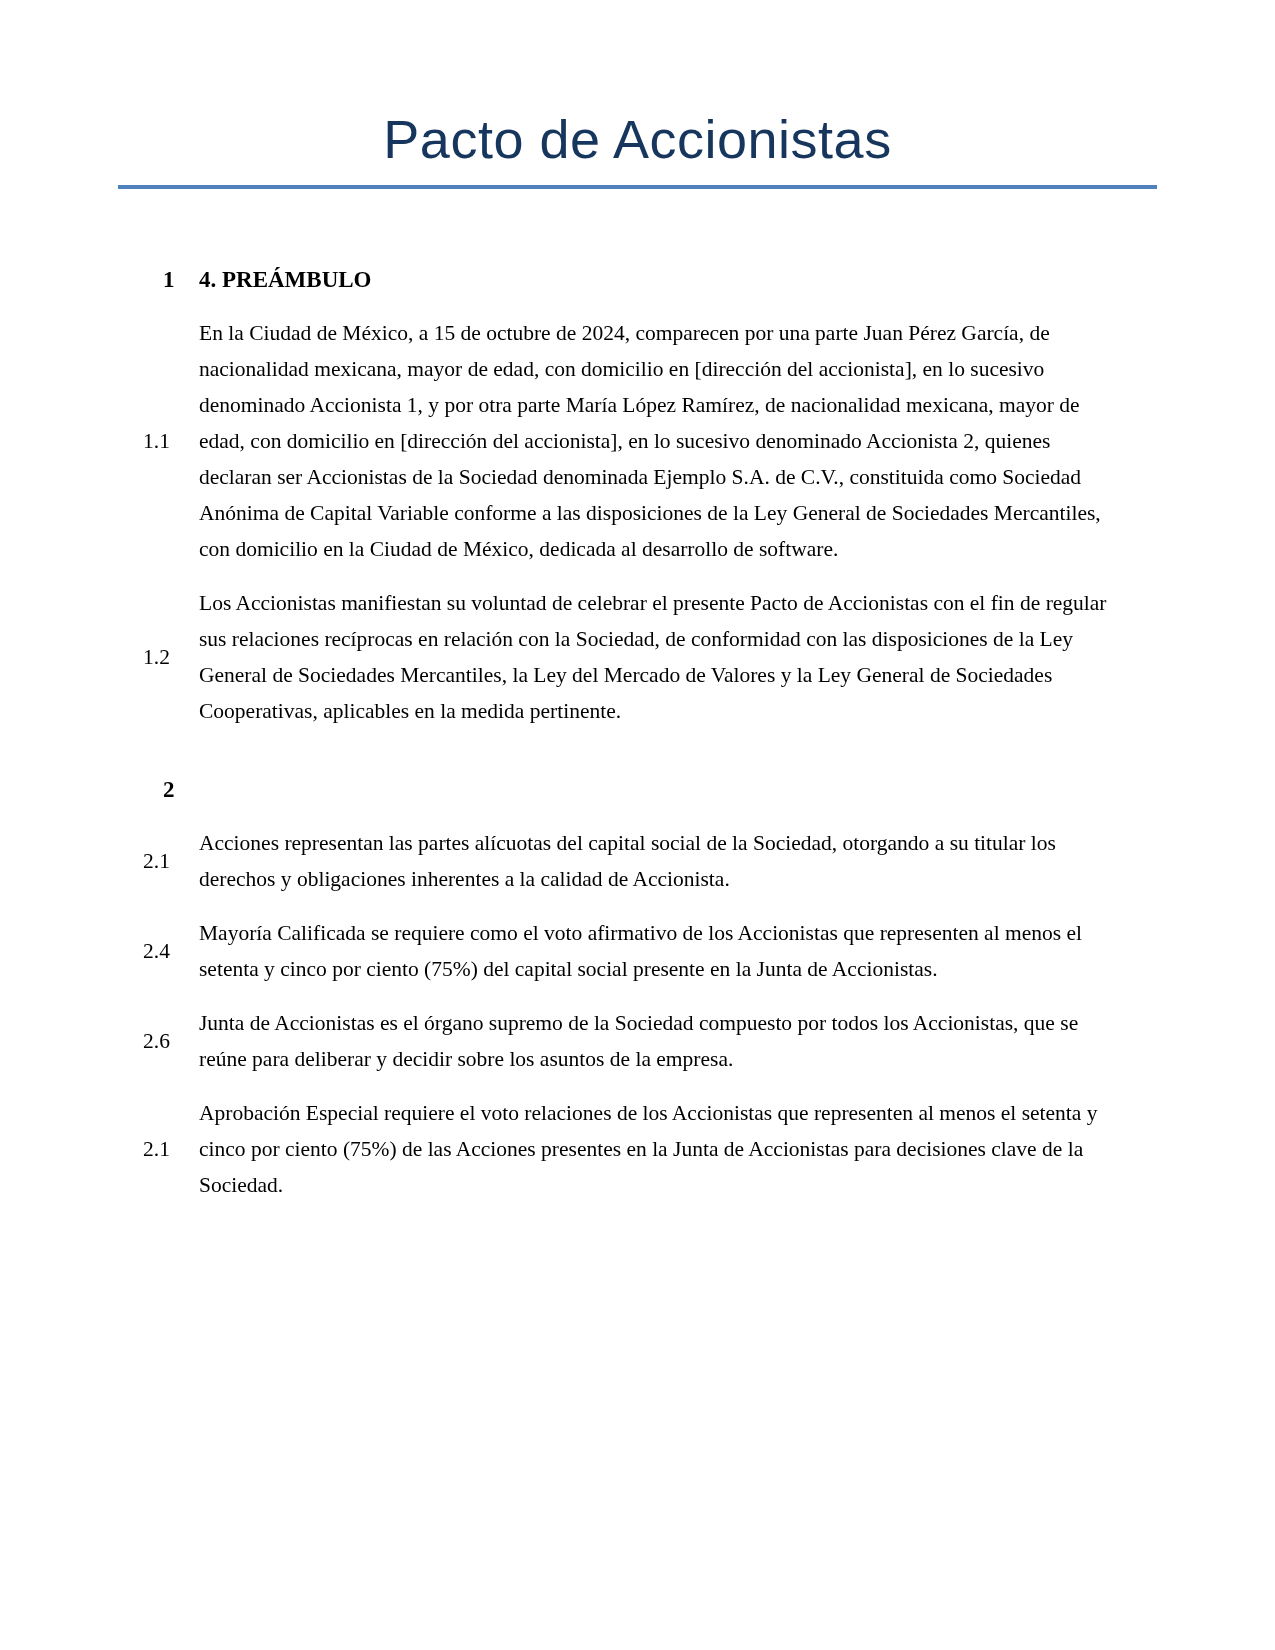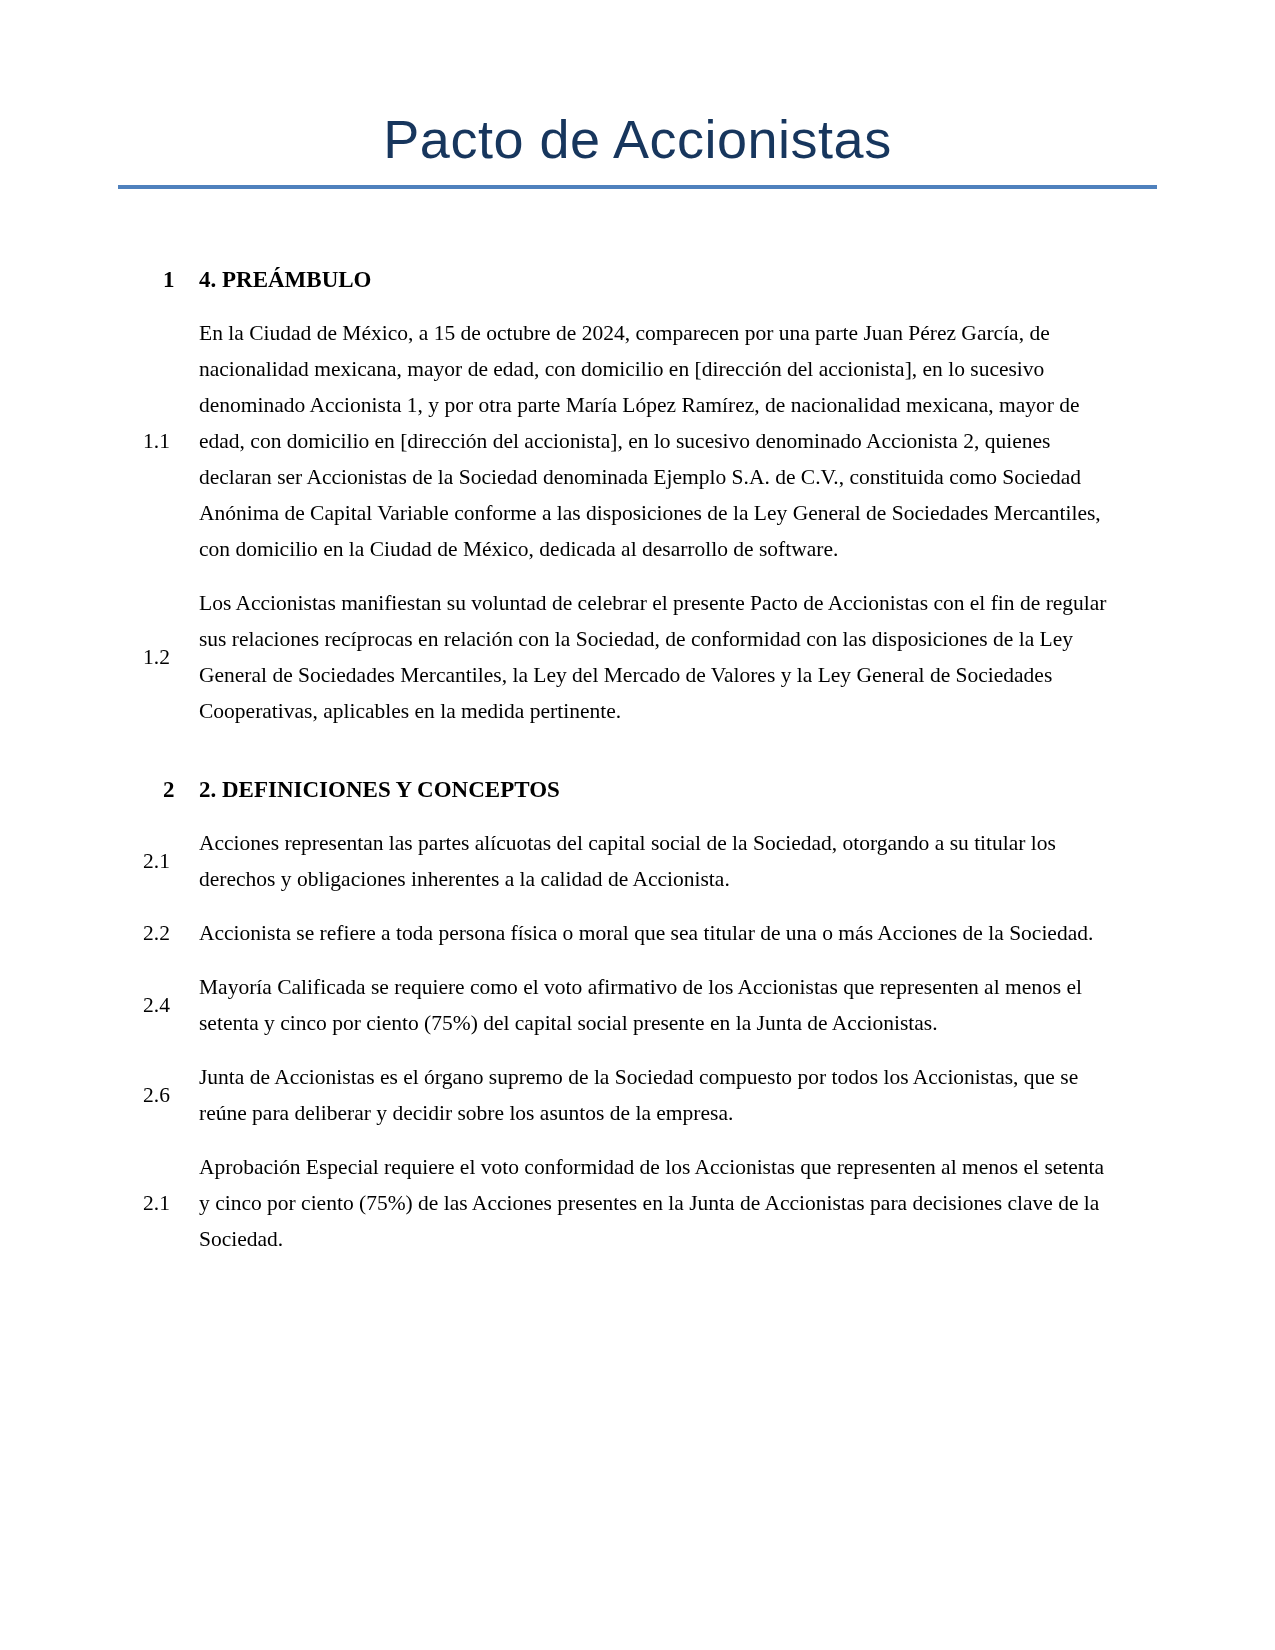--- a/index.html
+++ b/index.html
@@ -80,37 +80,32 @@
           <div class="clause-text"><span>En la Ciudad de México, a 15 de octubre de 2024, comparecen por una parte </span><b>Juan Pérez García</b><span>, de nacionalidad mexicana, mayor de edad, con domicilio en [dirección del accionista], en lo sucesivo denominado </span><b>Accionista 1</b><span>, y por otra parte </span><b>María López Ramírez</b><span>, de nacionalidad mexicana, mayor de edad, con domicilio en [dirección del accionista], en lo sucesivo denominado </span><b>Accionista 2</b><span>, quienes declaran ser </span><b>Accionistas</b><span> de la </span><b>Sociedad</b><span> denominada </span><b>Ejemplo S.A. de C.V.,</b><span> constituida como Sociedad Anónima de Capital Variable conforme a las disposiciones de la Ley General de Sociedades Mercantiles, con domicilio en la Ciudad de México, dedicada al desarrollo de software.</span></div>
         </div>
         <div class="clause">
           <span class="clause-num">1.2</span>
           <div class="clause-text"><span>Los </span><b>Accionistas</b><span> manifiestan su voluntad de celebrar el presente </span><b>Pacto de Accionistas</b><span> con el fin de regular sus relaciones recíprocas en relación con la </span><b>Sociedad</b><span>, de conformidad con las disposiciones de la Ley General de Sociedades Mercantiles, la Ley del Mercado de Valores y la Ley General de Sociedades Cooperativas, aplicables en la medida pertinente.</span></div>
         </div>
       </section>
       <section class="section">
         <div class="section-heading">
           <span class="heading-num">2</span>
-          <span class="heading-text">2. DEFINICIONES Y CONCEPTOS</span>
         </div>
         <div class="clause">
           <span class="clause-num">2.1</span>
           <div class="clause-text"><b>Acciones</b><span> representan las partes alícuotas del capital social de la </span><b>Sociedad</b><span>, otorgando a su titular los derechos y obligaciones inherentes a la calidad de </span><b>Accionista</b><span>.</span></div>
-        </div>
-        <div class="clause">
-          <span class="clause-num">2.2</span>
-          <div class="clause-text"><b>Accionista</b><span> se refiere a toda persona física o moral que sea titular de una o más </span><b>Acciones</b><span> de la </span><b>Sociedad</b><span>.</span></div>
         </div>
         <div class="clause">
           <span class="clause-num">2.4</span>
           <div class="clause-text"><b>Mayoría Calificada</b><span> se requiere como el voto afirmativo de los </span><b>Accionistas</b><span> que representen al menos el setenta y cinco por ciento (75%) del capital social presente en la </span><b>Junta de Accionistas</b><span>.</span></div>
         </div>
         <div class="clause">
           <span class="clause-num">2.6</span>
           <div class="clause-text"><b>Junta de Accionistas</b><span> es el órgano supremo de la </span><b>Sociedad</b><span> compuesto por todos los </span><b>Accionistas</b><span>, que se reúne para deliberar y decidir sobre los asuntos de la empresa.</span></div>
         </div>
         <div class="clause">
           <span class="clause-num">2.1</span>
-          <div class="clause-text"><b>Aprobación Especial</b><span> requiere el voto conformidad de los </span><b>Accionistas</b><span> que representen al menos el setenta y cinco por ciento (75%) de las </span><b>Acciones</b><span> presentes en la </span><b>Junta de Accionistas</b><span> para decisiones clave de la </span><b>Sociedad</b><span>.</span></div>
+          <div class="clause-text"><b>Aprobación Especial</b><span> requiere el voto relaciones de los </span><b>Accionistas</b><span> que representen al menos el setenta y cinco por ciento (75%) de las </span><b>Acciones</b><span> presentes en la </span><b>Junta de Accionistas</b><span> para decisiones clave de la </span><b>Sociedad</b><span>.</span></div>
         </div>
       </section>
     </div>
 </div>
 
 </body></html>

